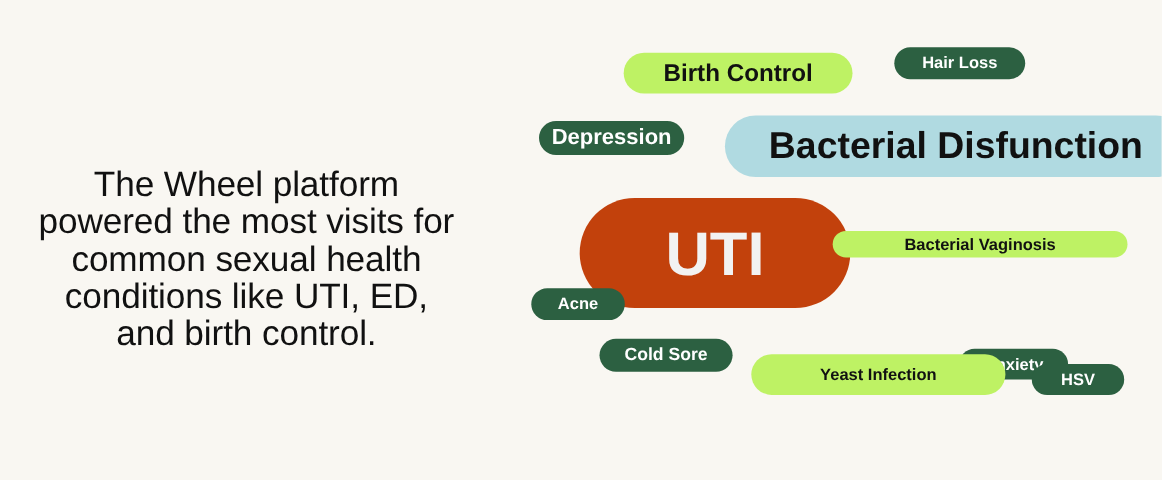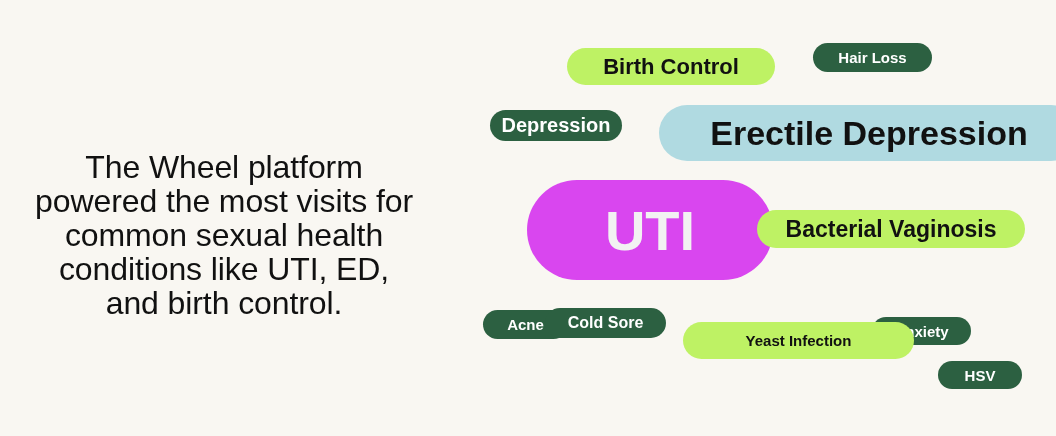--- a/index.html
+++ b/index.html
@@ -39,58 +39,58 @@
     justify-content: center;
     box-sizing: border-box;
     border-radius: 999px;
     white-space: nowrap;
     font-weight: bold;
     font-family: "Liberation Sans", sans-serif;
   }
   .pill.green  { background: #2C6041; color: #FFFFFF; }
   .pill.pink   { background: #bef264; color: #111111; }
   .pill.blue   { background: #B0DAE1; color: #111111; }
-  .pill.navy   { background: #d946ef; color: #F2F2F2; }
+  .pill.navy   { background: #c2410c; color: #F2F2F2; }
 </style>
 </head>
 <body>
 
 <div id="stage">
 
   <div class="caption">The Wheel platform powered the most visits for common sexual health conditions like UTI, ED, and birth control.</div>
 
   <div id="tag-cloud">
       <div class="pill pink" style="left: 567px; top: 48px; width: 208px; height: 37px; font-size: 22px;">
         <span>Birth Control</span>
       </div>
       <div class="pill green" style="left: 813px; top: 43px; width: 119px; height: 29px; font-size: 15px; text-align: right;">
         <span>Hair Loss</span>
       </div>
       <div class="pill green" style="left: 490px; top: 110px; width: 132px; height: 31px; font-size: 20px;">
         <span>Depression</span>
       </div>
       <div class="pill blue" style="left: 659px; top: 105px; width: 420px; height: 56px; font-size: 34px;">
-        <span>Erectile Depression</span>
+        <span>Bacterial Disfunction</span>
       </div>
       <div class="pill navy" style="left: 527px; top: 180px; width: 246px; height: 100px; font-size: 56px;">
         <span>UTI</span>
       </div>
-      <div class="pill pink" style="left: 757px; top: 210px; width: 268px; height: 38px; font-size: 23px;">
+      <div class="pill pink" style="left: 757px; top: 210px; width: 268px; height: 24px; font-size: 15px;">
         <span>Bacterial Vaginosis</span>
       </div>
-      <div class="pill green" style="left: 483px; top: 262px; width: 85px; height: 29px; font-size: 15px; margin-top: 48px;">
+      <div class="pill green" style="left: 483px; top: 262px; width: 85px; height: 29px; font-size: 15px;">
         <span>Acne</span>
       </div>
       <div class="pill green" style="left: 872px; top: 275px; width: 99px; height: 28px; font-size: 15px; margin-top: 42px;">
         <span>Anxiety</span>
       </div>
       <div class="pill green" style="left: 545px; top: 308px; width: 121px; height: 30px; font-size: 16px; align-items: center;">
         <span>Cold Sore</span>
       </div>
       <div class="pill pink" style="left: 683px; top: 322px; width: 231px; height: 37px; font-size: 15px;">
         <span>Yeast Infection</span>
       </div>
-      <div class="pill green" style="left: 938px; top: 361px; width: 84px; height: 28px; font-size: 15px;">
+      <div class="pill green" style="left: 938px; top: 331px; width: 84px; height: 28px; font-size: 15px;">
         <span>HSV</span>
       </div>
     </div>
 
 </div>
 
 </body></html>

